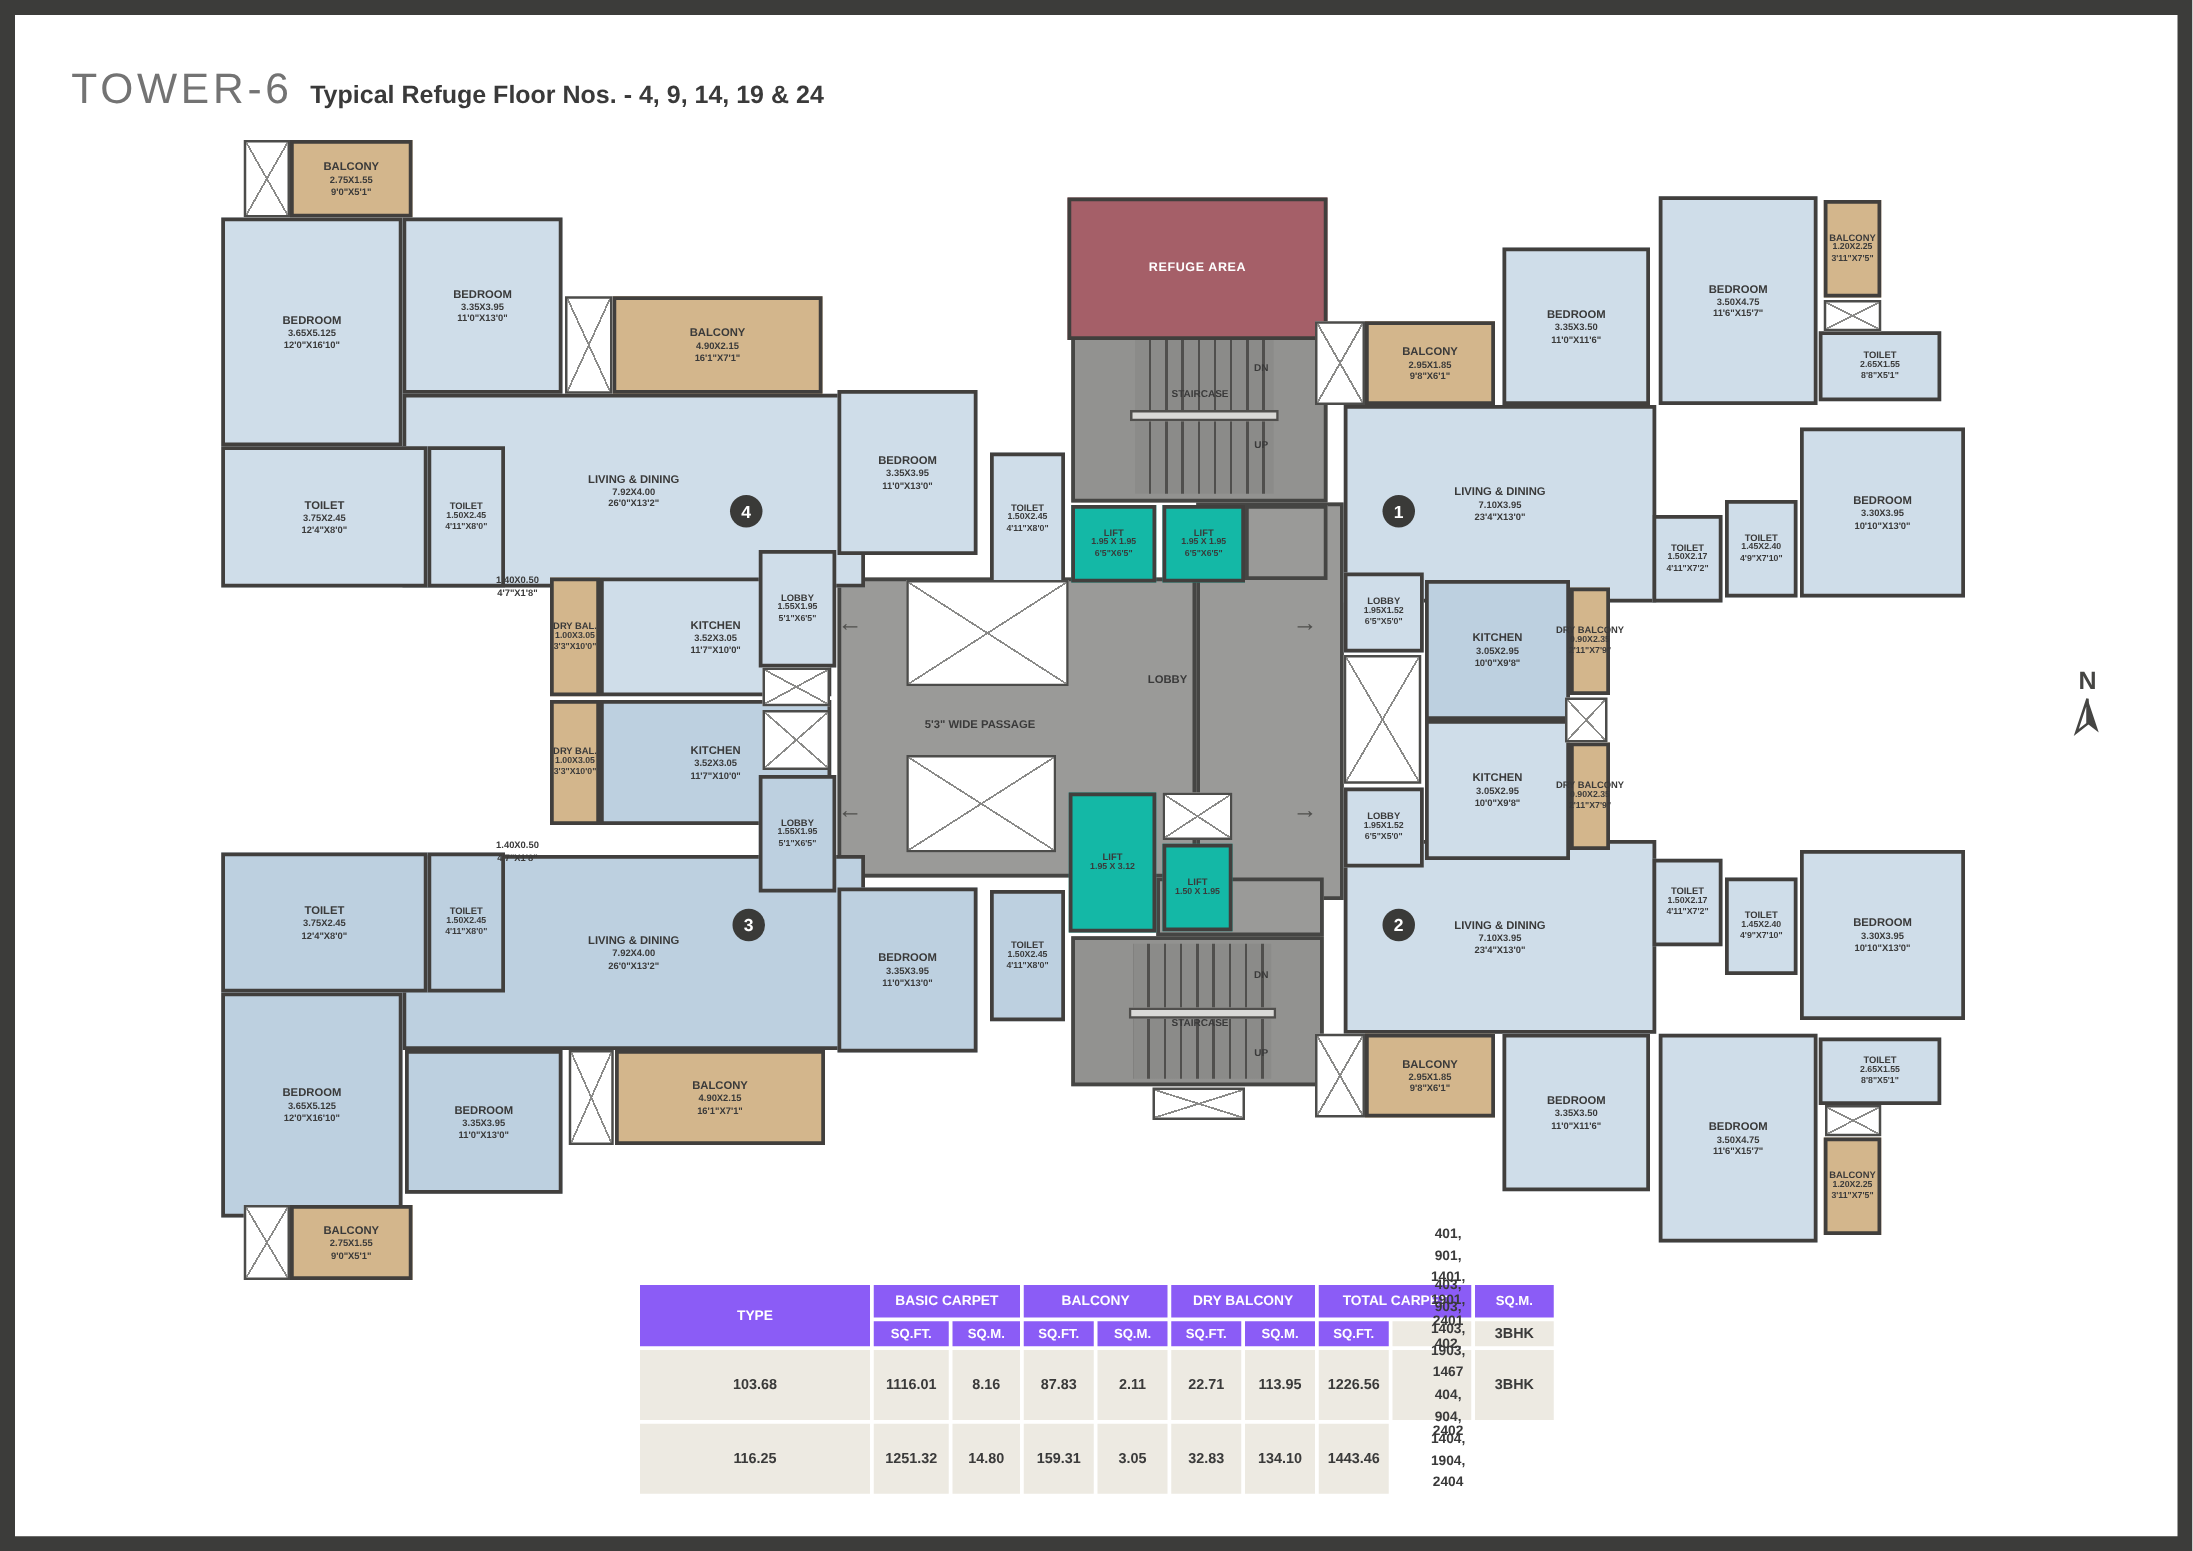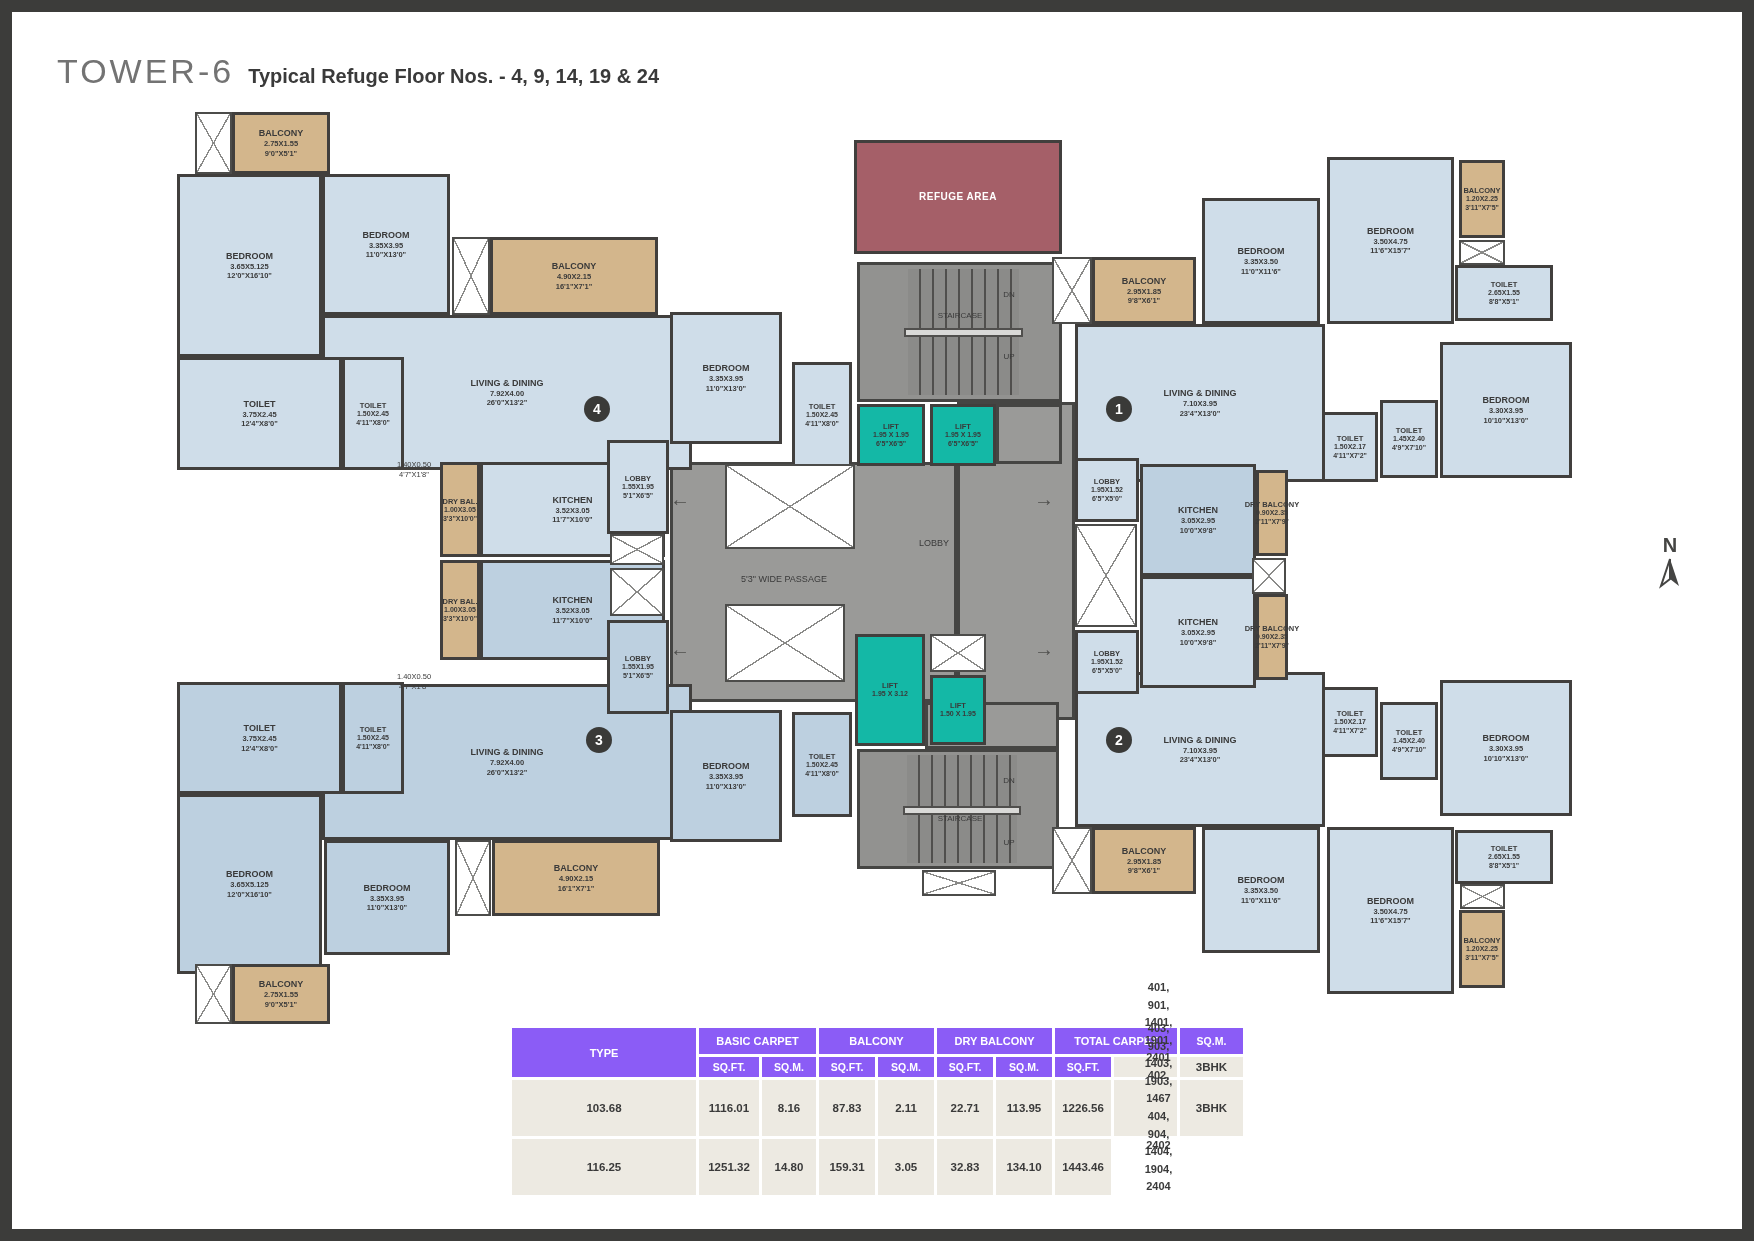--- a/index.html
+++ b/index.html
@@ -24,21 +24,21 @@
     linear-gradient(to top right,transparent calc(50% - 0.7px),#8a8a88 calc(50% - 0.7px),#8a8a88 calc(50% + 0.7px),transparent calc(50% + 0.7px)),
     linear-gradient(to bottom right,transparent calc(50% - 0.7px),#8a8a88 calc(50% - 0.7px),#8a8a88 calc(50% + 0.7px),transparent calc(50% + 0.7px)),#fff;}
   .lbl{position:absolute;left:50%;top:50%;transform:translate(-50%,-50%);text-align:center;width:max-content;color:#3a3a3a;line-height:1.25;}
   .lbl .nm{display:block;font-weight:bold;font-size:9px;}
   .lbl .dm{display:block;font-weight:bold;font-size:7.5px;}
   .sm .lbl .nm{font-size:7.5px;}
   .sm .lbl .dm{font-size:7px;}
   .t-ref .lbl .nm{color:#fff;font-size:10px;letter-spacing:0.5px;}
   .flight{position:absolute;left:24%;width:56%;top:3%;bottom:3%;background:repeating-linear-gradient(90deg,#8b8b89 0 11px,#504f4d 11px 13px);}
   .landing{position:absolute;left:22%;width:60%;top:47%;height:9px;background:#d9d9d7;border:2px solid #504f4d;box-sizing:border-box;}
-  .ptxt{position:absolute;transform:translate(-50%,-50%);font-weight:normal;color:#3a3a3a;white-space:nowrap;}
+  .ptxt{position:absolute;transform:translate(-50%,-50%);font-weight:bold;color:#3a3a3a;white-space:nowrap;}
   .arrow{position:absolute;transform:translate(-50%,-50%);font-size:20px;color:#4f4f4d;font-weight:bold;}
   .badge{position:absolute;width:26px;height:26px;border-radius:50%;background:#3a3a38;color:#fff;font-weight:bold;font-size:14px;line-height:26px;text-align:center;transform:translate(-50%,-50%);}
   
   #compass{position:absolute;left:1638px;top:522px;width:40px;text-align:center;}
   #compass .n{font-size:20px;font-weight:bold;color:#454543;}
   
   #areas{position:absolute;left:500px;top:1016px;display:grid;
     grid-template-columns:184px 60px 54px 56px 56px 56px 56px 56px 63px 63px;
     grid-template-rows:26px 20px 56px 56px;gap:3px;}
   .hcell{background:#8b5cf6;color:#fff;font-weight:bold;font-size:11px;display:flex;align-items:center;justify-content:center;text-align:center;}
@@ -63,21 +63,21 @@
       <div class="shape t-gray" style="left: 984px; top: 392px; width: 66px; height: 60px;"></div>
       <div class="shape t-gray" style="left: 913px; top: 690px; width: 134px; height: 47px;"></div>
       <div class="shape t-stair" style="left: 845px; top: 250px; width: 205px; height: 140px;">
         <div class="flight"></div>
         <div class="landing"></div>
       </div>
       <div class="shape t-stair" style="left: 845px; top: 737px; width: 202px; height: 120px;">
         <div class="flight"></div>
         <div class="landing"></div>
       </div>
-      <div class="shape t-ref" style="left: 842px; top: 128px; width: 208px; height: 114px;">
+      <div class="shape t-ref" style="left: 842px; top: 146px; width: 208px; height: 114px;">
         <div class="lbl">
           <span class="nm">REFUGE AREA</span>
         </div>
       </div>
       <div class="shape t-a" style="left: 310px; top: 303px; width: 370px; height: 155px;">
         <div class="lbl">
           <span class="nm">LIVING &amp; DINING</span>
           <span class="dm">7.92X4.00</span>
           <span class="dm">26'0"X13'2"</span>
         </div>

